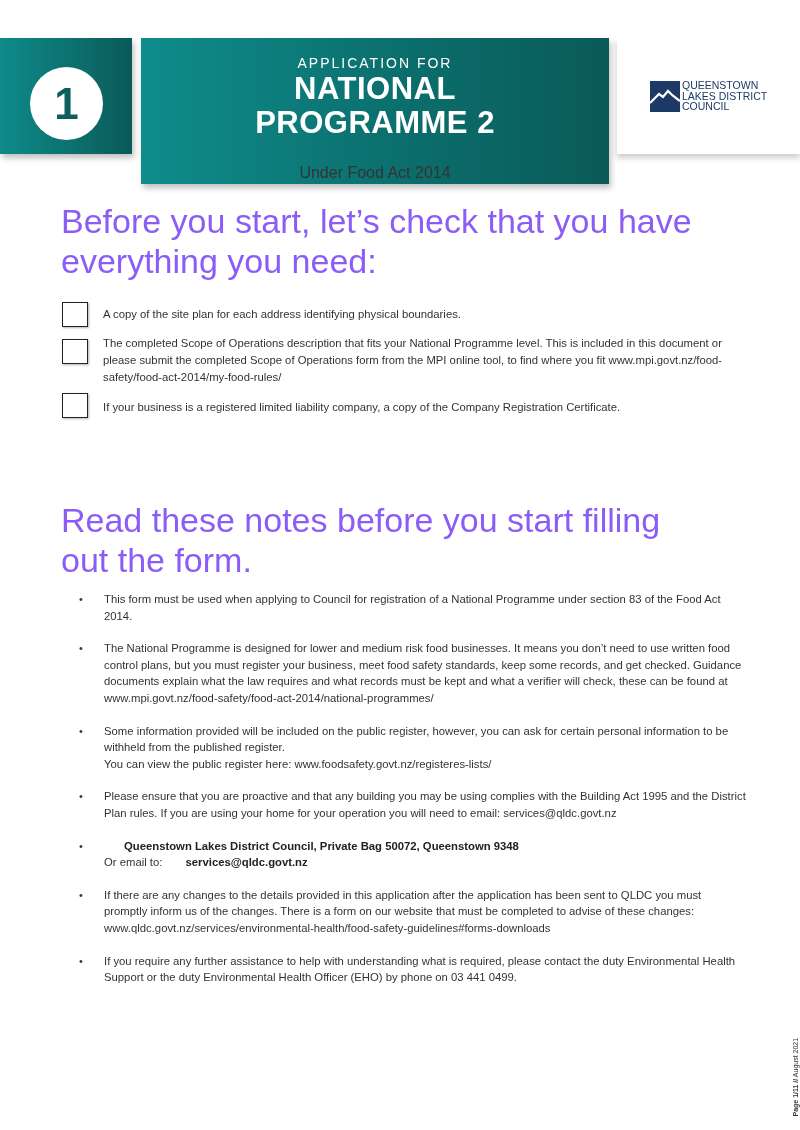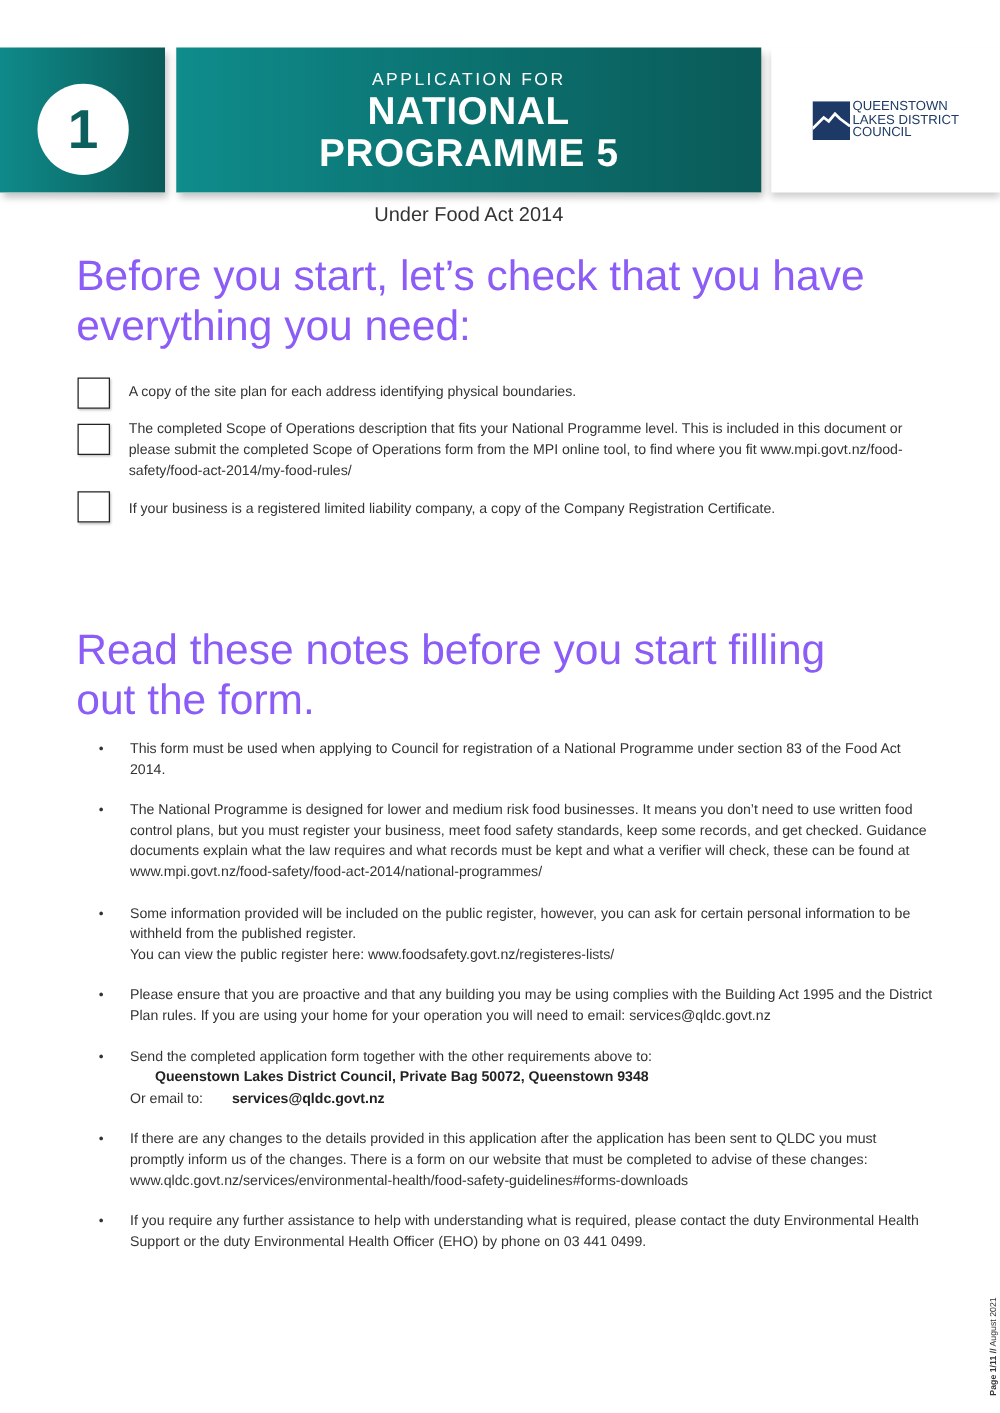--- a/index.html
+++ b/index.html
@@ -12,21 +12,21 @@
     background: linear-gradient(90deg, #0f8a8a 0%, #0c6e6c 60%, #0a5a58 100%);
     box-shadow: 2px 4px 6px rgba(0,0,0,0.25);
   }
   .num-circle {
     position: absolute; left: 30px; top: 29px; width: 73px; height: 73px;
     border-radius: 50%; background: #ffffff;
     display: flex; align-items: center; justify-content: center;
     font-weight: bold; font-size: 44px; color: #0c5f5d;
   }
   .title-box {
-    position: absolute; left: 141px; top: 0; width: 468px; height: 116px;
+    position: absolute; left: 141px; top: 0; width: 468px; height: 146px;
     background: linear-gradient(90deg, #0f8c8c 0%, #0b6f6d 55%, #0a5a58 100%);
     box-shadow: 2px 4px 6px rgba(0,0,0,0.25);
     color: #ffffff; text-align: center;
   }
   .title-small { position: absolute; top: 17px; left: 0; width: 100%; font-size: 14px; letter-spacing: 2px; }
   .title-big { position: absolute; top: 34px; left: 0; width: 100%; font-size: 31px; font-weight: bold; line-height: 34px; letter-spacing: 0.5px; }
   .logo-box {
     position: absolute; left: 617px; top: 0; width: 183px; height: 116px;
     background: #ffffff; box-shadow: 0 4px 6px rgba(0,0,0,0.2);
   }
@@ -73,21 +73,21 @@
 <body>
 
 <div class="header">
   <div class="num-box">
     <div class="num-circle">1</div>
   </div>
   <div class="title-box">
     <div class="title-small">APPLICATION FOR</div>
     <div class="title-big">
       <div>NATIONAL</div>
-      <div>PROGRAMME 5</div>
+      <div>PROGRAMME 2</div>
     </div>
   </div>
   <div class="logo-box">
     <svg class="logo-mark" viewBox="0 0 30 31">
       <rect x="0" y="0" width="30" height="31" fill="#1d3a66"></rect>
       <polyline points="0,22 9,13 13,16 18,10 22,14 30,20" fill="none" stroke="#ffffff" stroke-width="2.2"></polyline>
     </svg>
     <div class="logo-text">
       <div>QUEENSTOWN</div>
       <div>LAKES DISTRICT</div>
@@ -130,21 +130,20 @@
     <span class="bullet">•</span>
     <span class="line">Some information provided will be included on the public register, however, you can ask for certain personal information to be withheld from the published register.</span>
     <span class="line">You can view the public register here: www.foodsafety.govt.nz/registeres-lists/</span>
   </div>
   <div class="note">
     <span class="bullet">•</span>
     <span>Please ensure that you are proactive and that any building you may be using complies with the Building Act 1995 and the District Plan rules. If you are using your home for your operation you will need to email: services@qldc.govt.nz</span>
   </div>
   <div class="note">
     <span class="bullet">•</span>
-    <span class="line">Send the completed application form together with the  other requirements above to:</span>
     <b class="line">Queenstown Lakes District Council, Private Bag 50072, Queenstown 9348</b>
     <span class="line"><span>Or email to: </span><b>services@qldc.govt.nz</b></span>
   </div>
   <div class="note">
     <span class="bullet">•</span>
     <span>If there are any changes to the details provided in this application after the application has been sent to QLDC you must promptly inform us of the changes. There is a form on our website that must be completed to advise of these changes: www.qldc.govt.nz/services/environmental-health/food-safety-guidelines#forms-downloads</span>
   </div>
   <div class="note">
     <span class="bullet">•</span>
     <span>If you require any further assistance to help with understanding what is required, please contact the duty Environmental Health Support or the duty Environmental Health Officer (EHO) by phone on 03 441 0499.</span>

